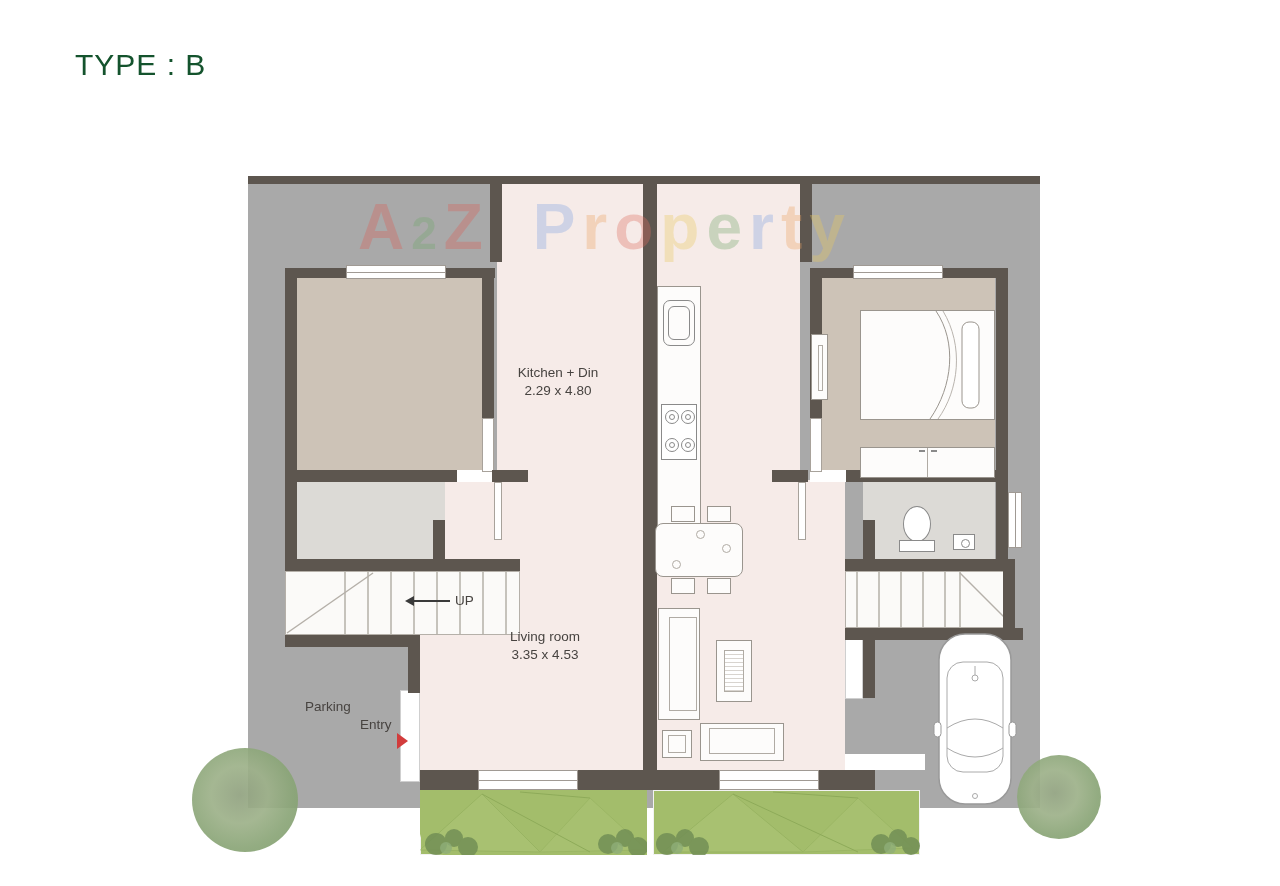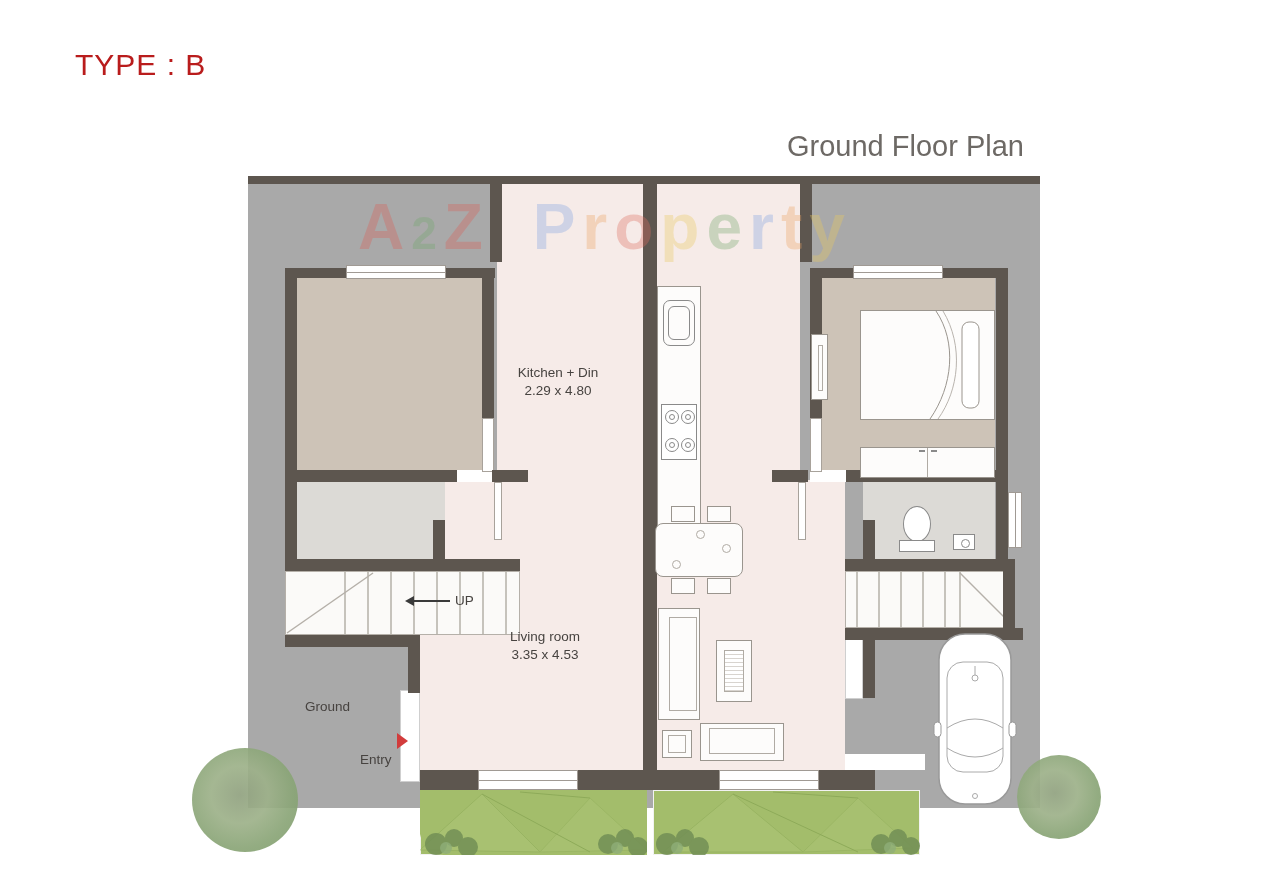--- a/index.html
+++ b/index.html
@@ -13,21 +13,21 @@
   .white{position:absolute;background:#fff;}
   .win{position:absolute;background:#fff;border:1px solid #a09a94;box-sizing:border-box;
        background-image:linear-gradient(#a09a94,#a09a94);background-size:100% 1px;
        background-repeat:no-repeat;background-position:50% 50%;}
   .winv{position:absolute;background:#fff;border:1px solid #a09a94;box-sizing:border-box;
        background-image:linear-gradient(90deg,#a09a94,#a09a94);background-size:1px 100%;
        background-repeat:no-repeat;background-position:50% 50%;}
   .furn{position:absolute;background:#fdfcfb;border:1px solid #9a958e;box-sizing:border-box;}
   .lbl{position:absolute;color:#474340;font-size:13.5px;line-height:1.32;text-align:center;white-space:nowrap;}
   .lbl-left{text-align:left;}
-  .title{position:absolute;color:#b91c1c;font-size:30px;font-weight:300;letter-spacing:1px;}
+  .title{position:absolute;color:#14532d;font-size:30px;font-weight:300;letter-spacing:1px;}
   .plan-title{position:absolute;color:#6d6965;font-size:29px;font-weight:300;}
   #wm-brand{position:absolute;left:358px;top:190px;font-size:64px;font-weight:bold;
             letter-spacing:7px;opacity:.34;white-space:nowrap;z-index:30;}
   #wm-url{position:absolute;left:326px;top:398px;font-size:47px;font-weight:bold;letter-spacing:1px;
           color:rgba(255,255,255,.52);white-space:nowrap;z-index:30;}
   .burner{position:absolute;width:12px;height:12px;border:1.5px solid #8a8a8a;border-radius:50%;}
   .burner::after{content:"";position:absolute;left:3px;top:3px;width:4px;height:4px;border:1px solid #8a8a8a;border-radius:50%;}
   .chair{position:absolute;background:#fdfcfb;border:1px solid #9a958e;box-sizing:border-box;}
   .tree{position:absolute;border-radius:50%;opacity:.92;
         background:radial-gradient(circle at 45% 45%, #90a17f 0%, #9db189 35%, #8aa577 65%, #7e9c6a 100%);}
@@ -36,21 +36,20 @@
   .upline{position:absolute;height:2px;background:#3a3a3a;}
   .upline::before{content:"";position:absolute;left:-9px;top:-4px;width:0;height:0;
         border-right:9px solid #3a3a3a;border-top:5px solid transparent;border-bottom:5px solid transparent;}
 </style>
 </head>
 <body>
 
 <div id="canvas">
 
   <div class="title" style="left:75px;top:48px;">TYPE : B</div>
-  <div class="plan-title" style="left:787px;top:130px;">Ground Floor Plan</div>
 
   <div class="abs" id="plot" style="left:248px;top:176px;width:792px;height:632px;background:var(--c-plot,#a9a9a9);">
 
     <div class="pink" style="left:249px;top:8px;width:146px;height:296px;"></div>
     <div class="pink" style="left:172px;top:304px;width:223px;height:290px;"></div>
     <div class="pink" style="left:409px;top:8px;width:143px;height:296px;"></div>
     <div class="pink" style="left:409px;top:304px;width:188px;height:290px;"></div>
     <div class="white" style="left:152px;top:514px;width:20px;height:92px;border:1px solid #cfcfcf;box-sizing:border-box;"></div>
     <div class="white" style="left:597px;top:459px;width:18px;height:64px;border:1px solid #cfcfcf;box-sizing:border-box;"></div>
     <div class="white" style="left:597px;top:578px;width:80px;height:16px;"></div>
@@ -186,22 +185,22 @@
     </div>
 
     <div class="lbl" style="left:240px;top:188px;width:140px;">
       <div>Kitchen + Din</div>
       <div>2.29 x 4.80</div>
     </div>
     <div class="lbl" style="left:227px;top:452px;width:140px;">
       <div>Living room</div>
       <div>3.35 x 4.53</div>
     </div>
-    <div class="lbl lbl-left" style="left:57px;top:522px;">Ground</div>
-    <div class="lbl lbl-left" style="left:112px;top:575px;">Entry</div>
+    <div class="lbl lbl-left" style="left:57px;top:522px;">Parking</div>
+    <div class="lbl lbl-left" style="left:112px;top:540px;">Entry</div>
     <div class="arrow-right" style="left:149px;top:557px;"></div>
     <div class="upline" style="left:166px;top:424px;width:36px;"></div>
     <div class="lbl lbl-left" style="left:207px;top:416px;">UP</div>
   </div>
 
   <svg class="abs" style="left:420px;top:790px;" width="227" height="65">
     <rect x="0.5" y="0.5" width="226" height="64" rx="0" fill="#a3bd6b" stroke="#f2f2f2"></rect>
     <path d="M0,64 Q0,42 0,20 L0,0 L227,0 L227,65 L24,65 Q4,65 0,44 Z" fill="#a3bd6b"></path>
     <g stroke="#85a352" stroke-width="1" opacity="0.7" fill="#b3c97f">
       <polygon points="0,60 62,4 120,62" opacity="0.5"></polygon>

